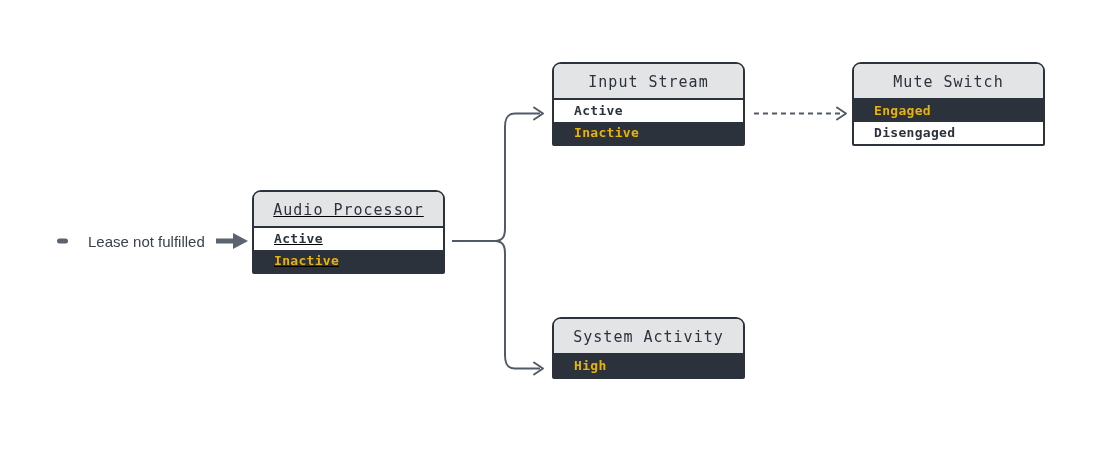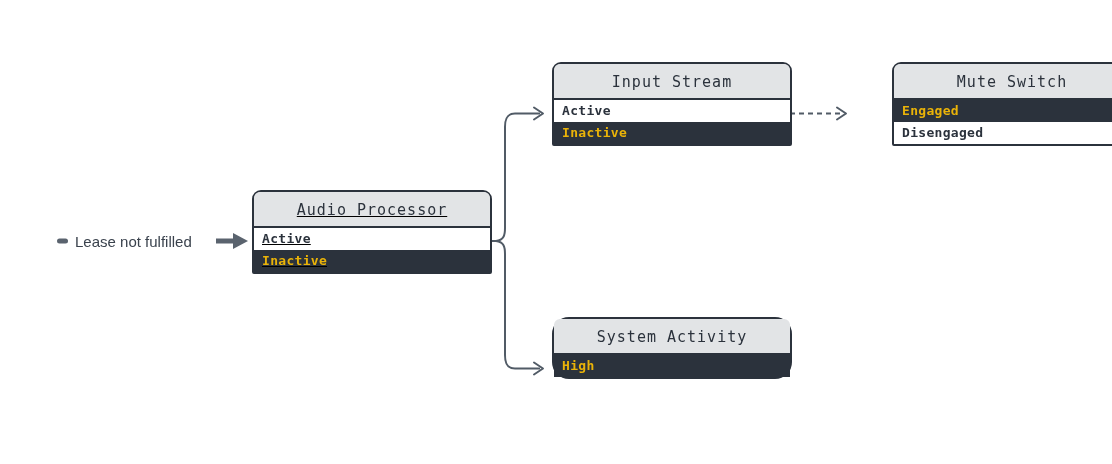--- a/index.html
+++ b/index.html
@@ -16,48 +16,48 @@
     width:1112px;height:464px;
     background:#ffffff;
     overflow:hidden;
     font-family:"Liberation Sans",sans-serif;
   }
   .edges-layer{
     position:absolute;left:0;top:0;width:1112px;height:464px;
   }
   .node{
     position:absolute;
-    width:240px;
+    width:193px;
     border:2px solid var(--dark);
     border-radius:9px 9px 2px 2px;
     background:#ffffff;
   }
   .node-header{
     height:36px;line-height:36px;
     text-align:center;
     background:var(--header-bg);
     border-bottom:2px solid var(--dark);
     border-radius:6px 6px 0 0;
     font-family:"DejaVu Sans Mono","Liberation Mono",monospace;
     font-size:15px;letter-spacing:1px;
     color:var(--dark);
     white-space:nowrap;
   }
   .node-row{
     height:22px;line-height:22px;
-    padding-left:8px;
+    padding-left:20px;
     font-family:"DejaVu Sans Mono","Liberation Mono",monospace;
     font-size:13px;font-weight:600;letter-spacing:.3px;
     white-space:nowrap;
   }
   .node-row.light{background:#ffffff;color:var(--dark);}
   .node-row.dark{background:var(--dark);color:#eab308;}
   .edge-label{
     position:absolute;
-    left:75px;top:233px;
+    left:88px;top:233px;
     font-size:15px;line-height:18px;
     color:var(--label-text);
     white-space:nowrap;
   }
   svg .edge{stroke:var(--connector);stroke-width:2;fill:none;}
   svg .edge.dashed{stroke-dasharray:5 4;}
   svg .arrowhead{stroke:var(--connector);stroke-width:2;fill:none;stroke-linecap:round;stroke-linejoin:round;}
 </style>
 </head>
 <body>
@@ -92,24 +92,24 @@
     <div class="node-row light">Active</div>
     <div class="node-row dark">Inactive</div>
   </div>
 
   <div class="node" style="left:552px;top:62px;">
     <div class="node-header">Input Stream</div>
     <div class="node-row light">Active</div>
     <div class="node-row dark">Inactive</div>
   </div>
 
-  <div class="node" style="left:892px;top:62px;">
+  <div class="node" style="left:852px;top:62px;">
     <div class="node-header">Mute Switch</div>
     <div class="node-row dark">Engaged</div>
     <div class="node-row light">Disengaged</div>
   </div>
 
-  <div class="node" style="left:552px;top:317px;border-radius:17px;">
+  <div class="node" style="left:552px;top:317px;">
     <div class="node-header">System Activity</div>
     <div class="node-row dark">High</div>
   </div>
 
 </div>
 
 </body></html>

